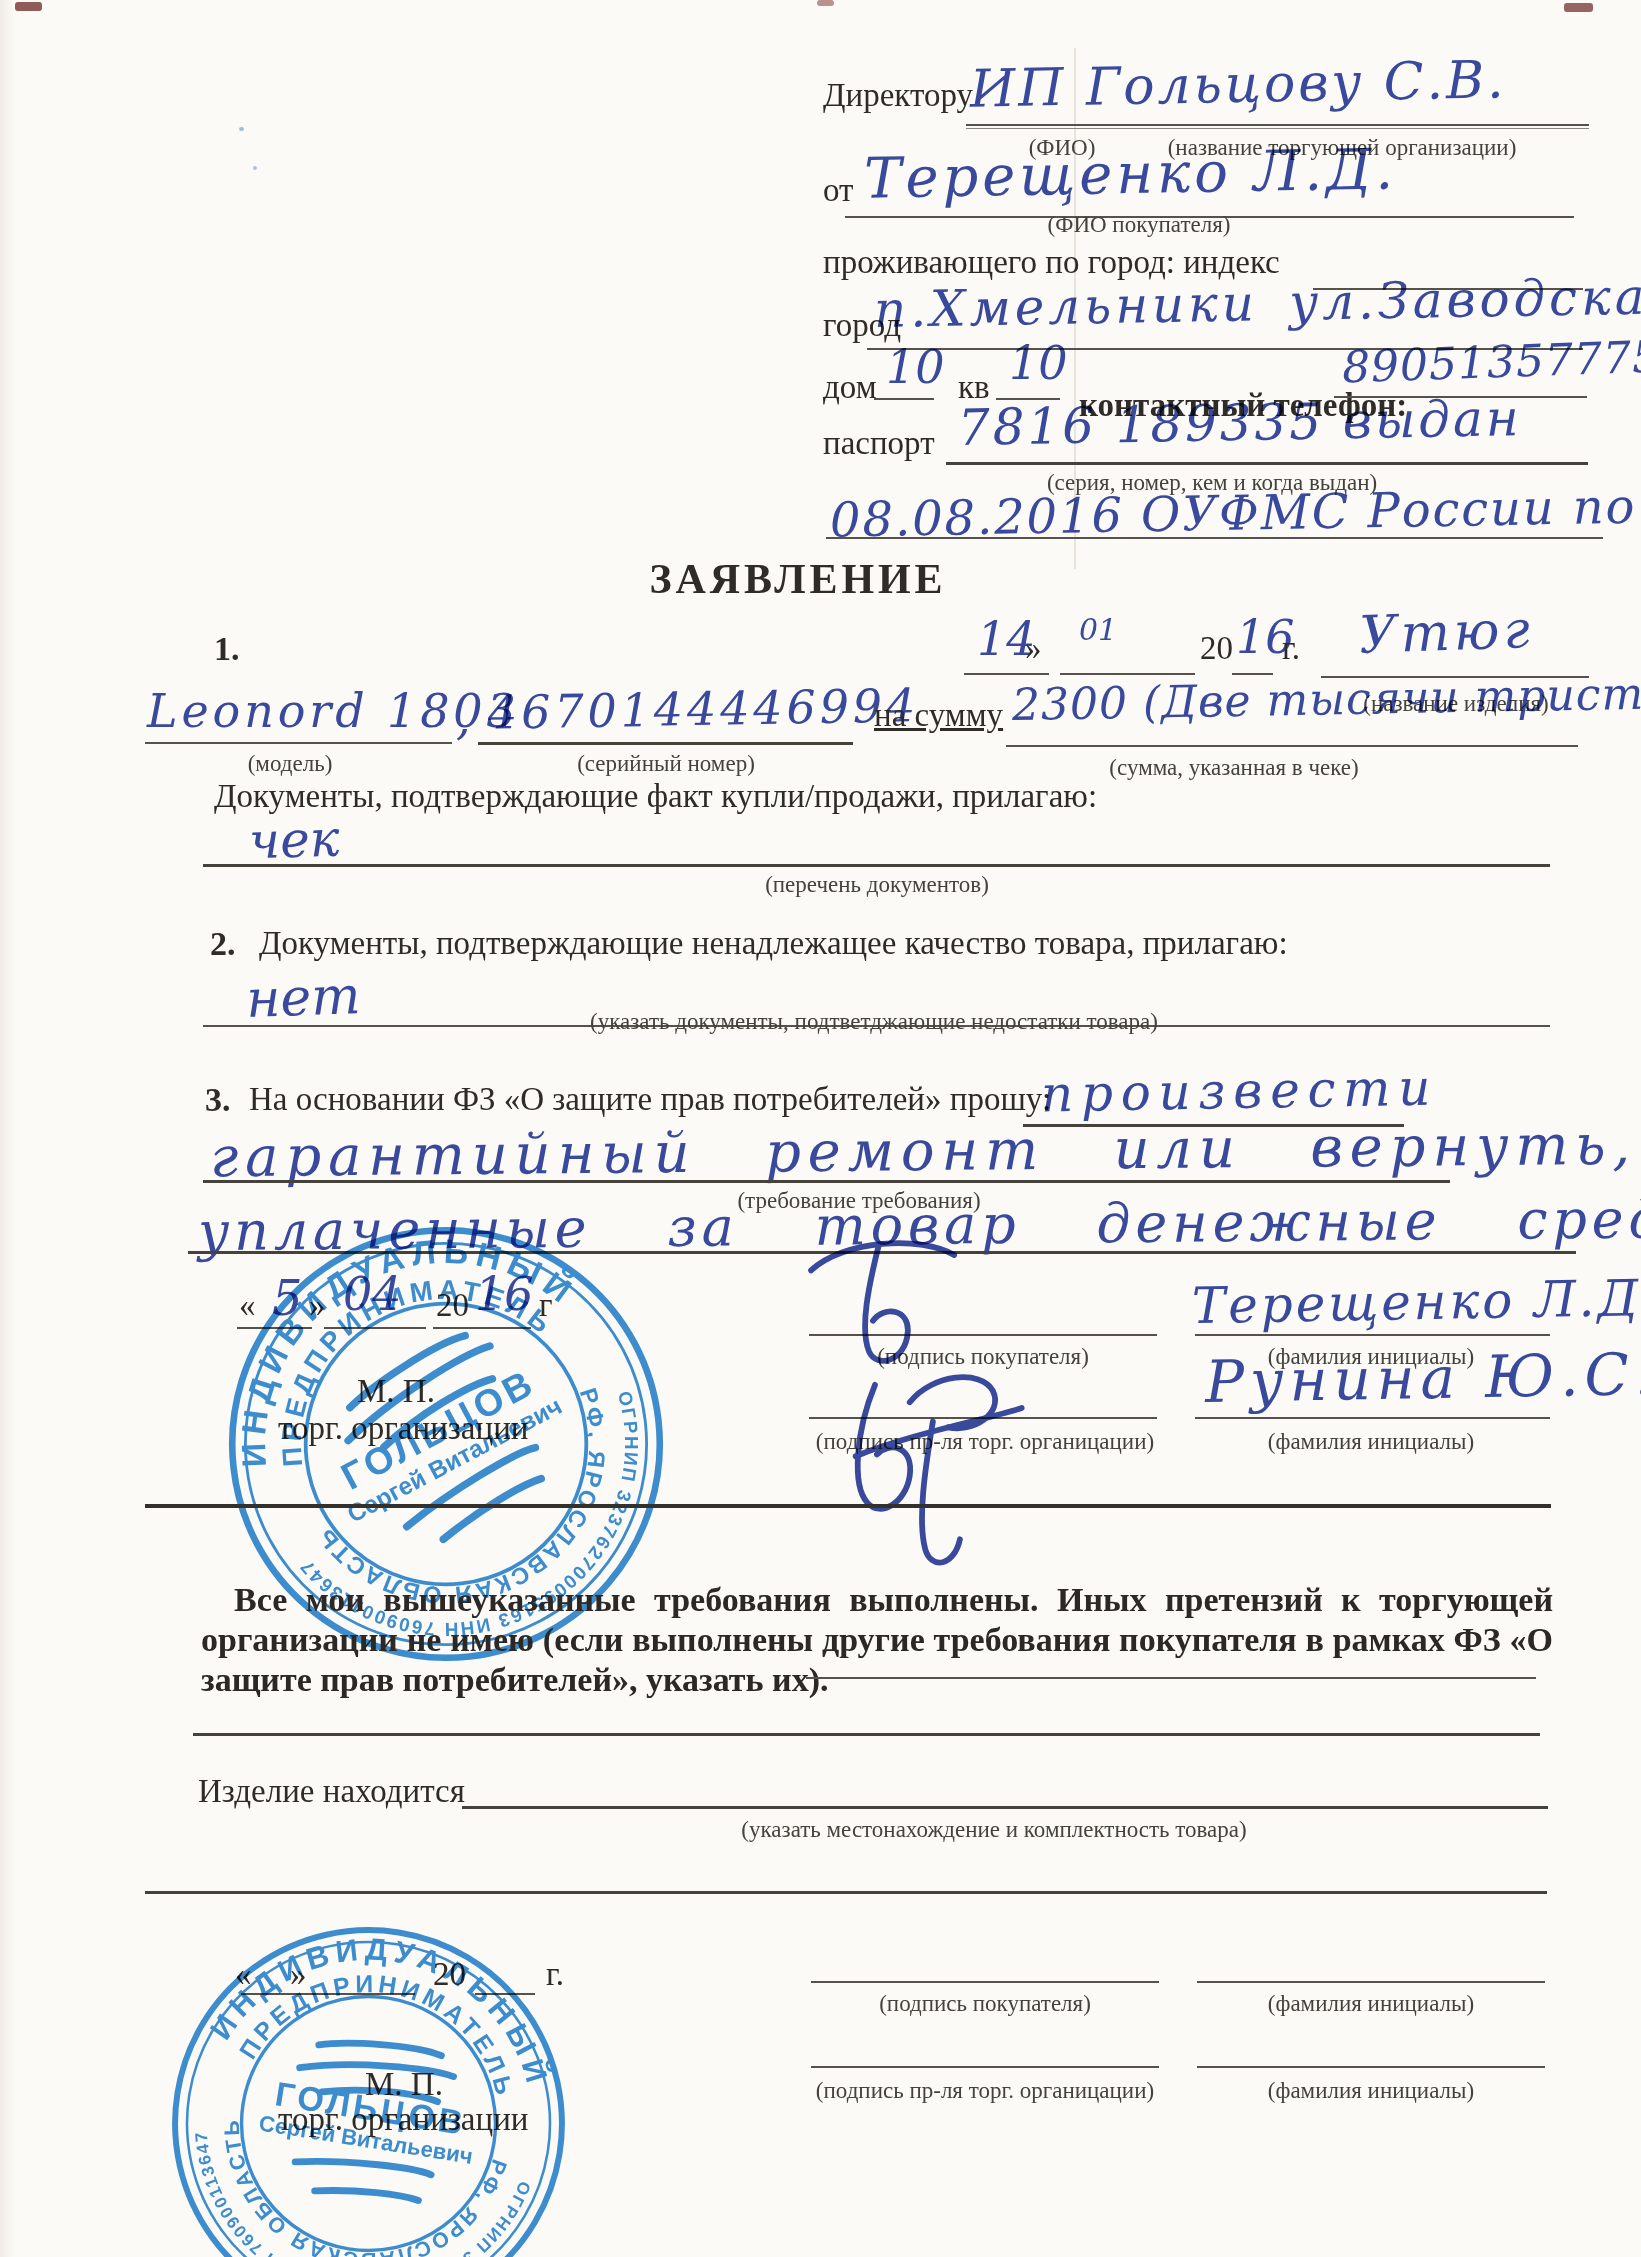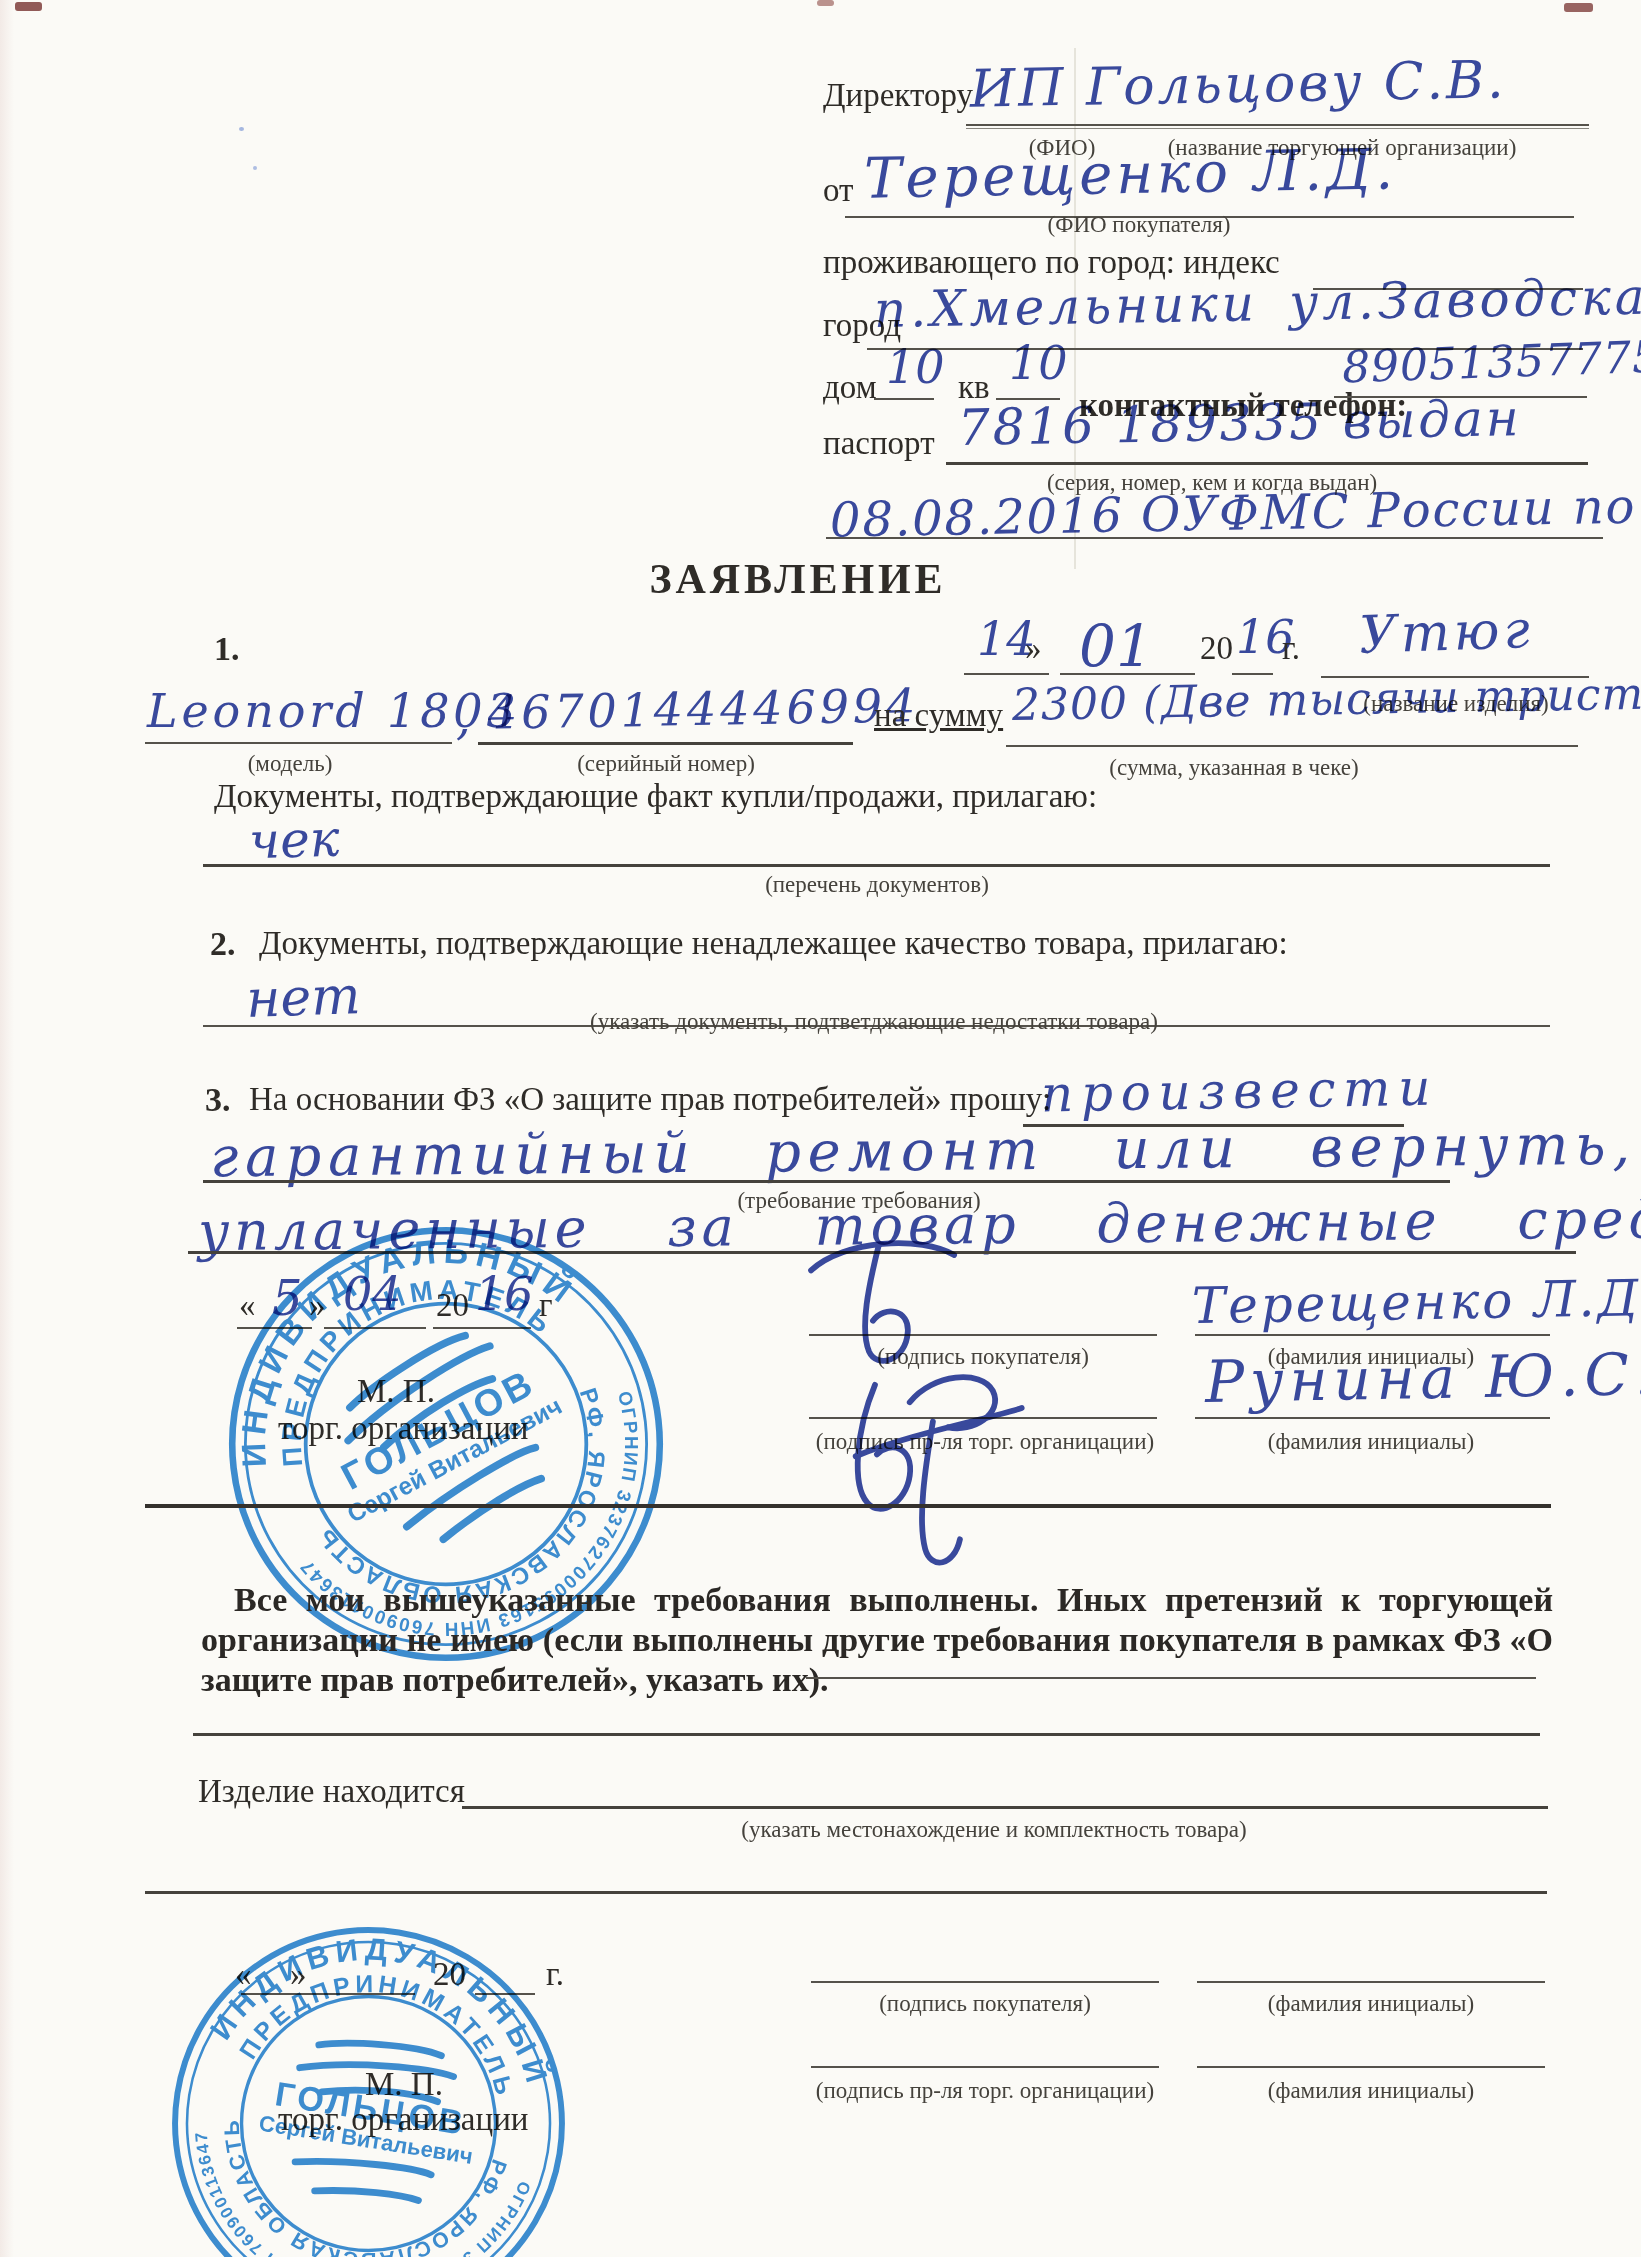--- a/index.html
+++ b/index.html
@@ -69,21 +69,21 @@
   <div class="rule3" style="left:946px;top:462px;width:642px;"></div>
   <div class="abs hint" style="left:1212px;top:470px;">(серия, номер, кем и когда выдан)</div>
   <div class="abs hw ink" style="left:830px;top:483px;font-size:48px;letter-spacing:1.9px;transform:rotate(-1deg);">08.08.2016    ОУФМС России по Яр.об.</div>
   <div class="rule" style="left:826px;top:537px;width:777px;"></div>
 
   <div class="abs title" style="left:798px;top:555px;">ЗАЯВЛЕНИЕ</div>
 
   <div class="abs num" style="left:214px;top:630px;">1.</div>
   <div class="abs hw ink" style="left:977px;top:612px;font-size:46px;">14</div>
   <div class="abs pt33" style="left:1025px;top:630px;">»</div>
-  <div class="abs hw ink" style="left:1079px;top:612px;font-size:58px;text-align:right;">01</div>
+  <div class="abs hw ink" style="left:1079px;top:612px;font-size:30px;text-align:right;">01</div>
   <div class="rule" style="left:964px;top:673px;width:85px;"></div>
   <div class="rule" style="left:1060px;top:673px;width:135px;"></div>
   <div class="abs pt33" style="left:1200px;top:630px;">20</div>
   <div class="abs hw ink" style="left:1236px;top:610px;font-size:46px;">16</div>
   <div class="rule" style="left:1232px;top:673px;width:41px;"></div>
   <div class="abs pt33" style="left:1282px;top:630px;">г.</div>
   <div class="abs hw ink" style="left:1359px;top:602px;font-size:52px;letter-spacing:3.9px;transform:rotate(-2deg);">Утюг</div>
   <div class="rule" style="left:1321px;top:676px;width:268px;"></div>
   <div class="abs hint" style="left:1456px;top:691px;font-family:Liberation Serif, serif;">(название изделия)</div>
 

